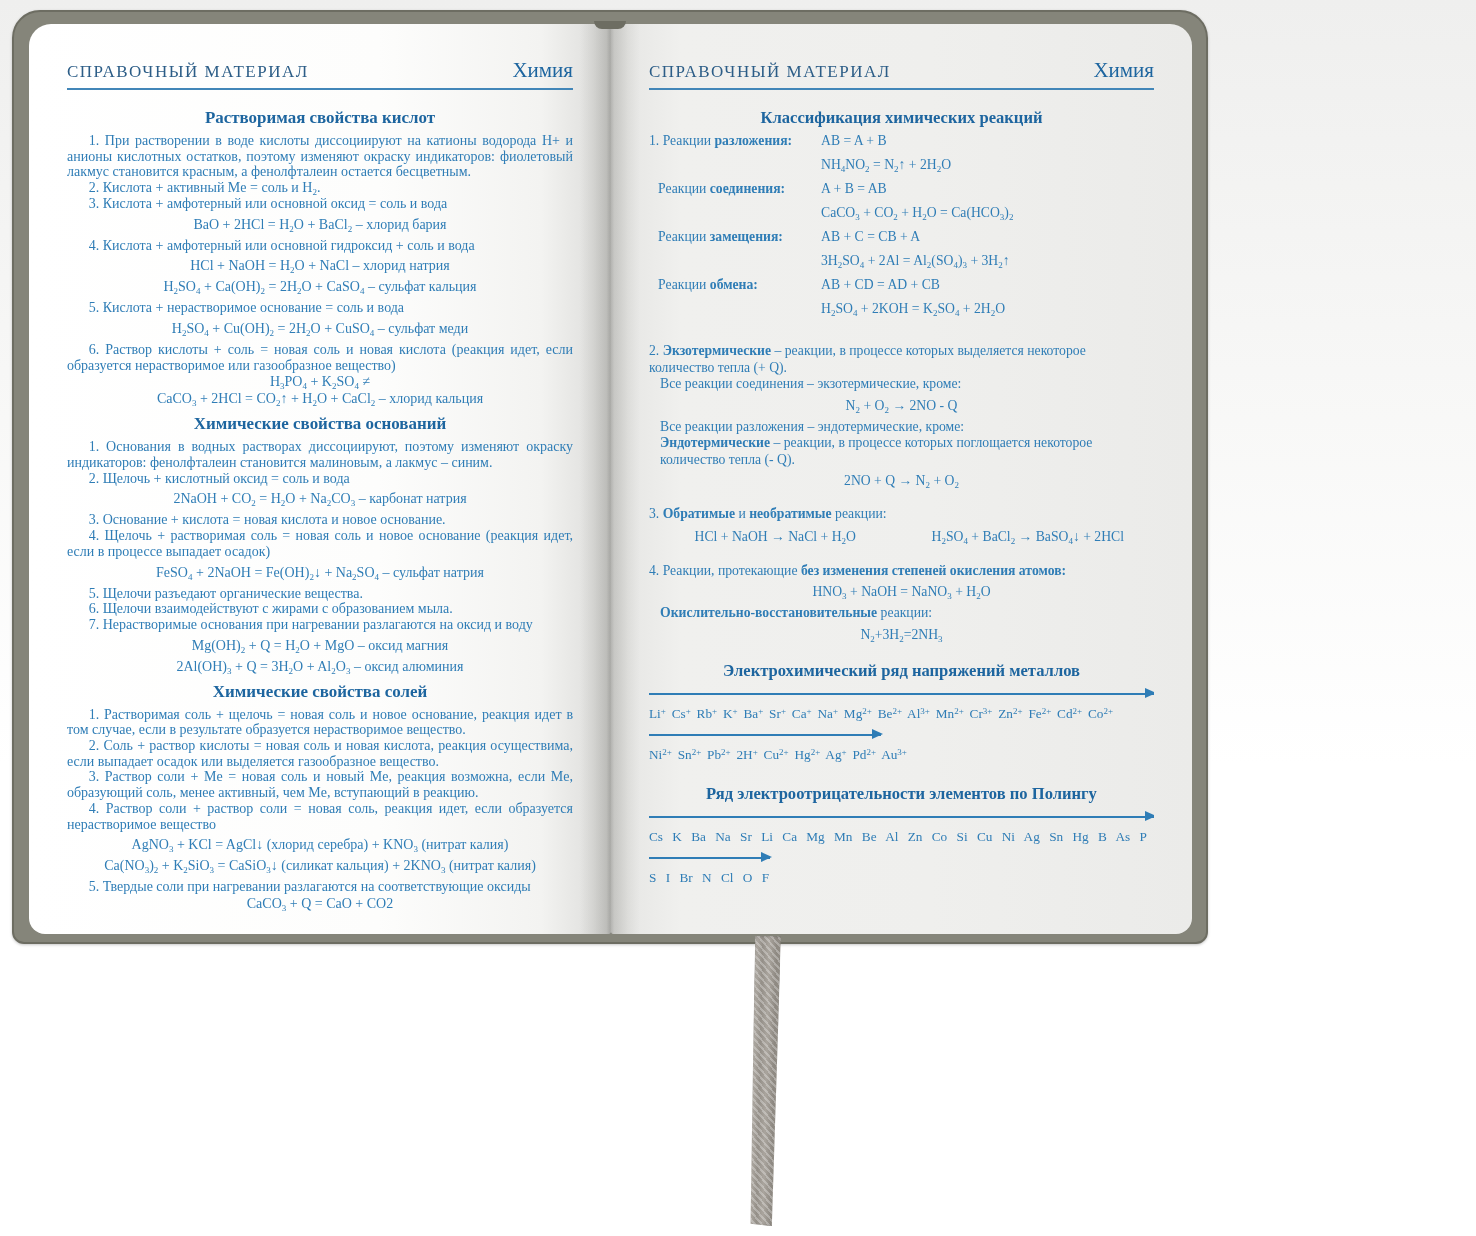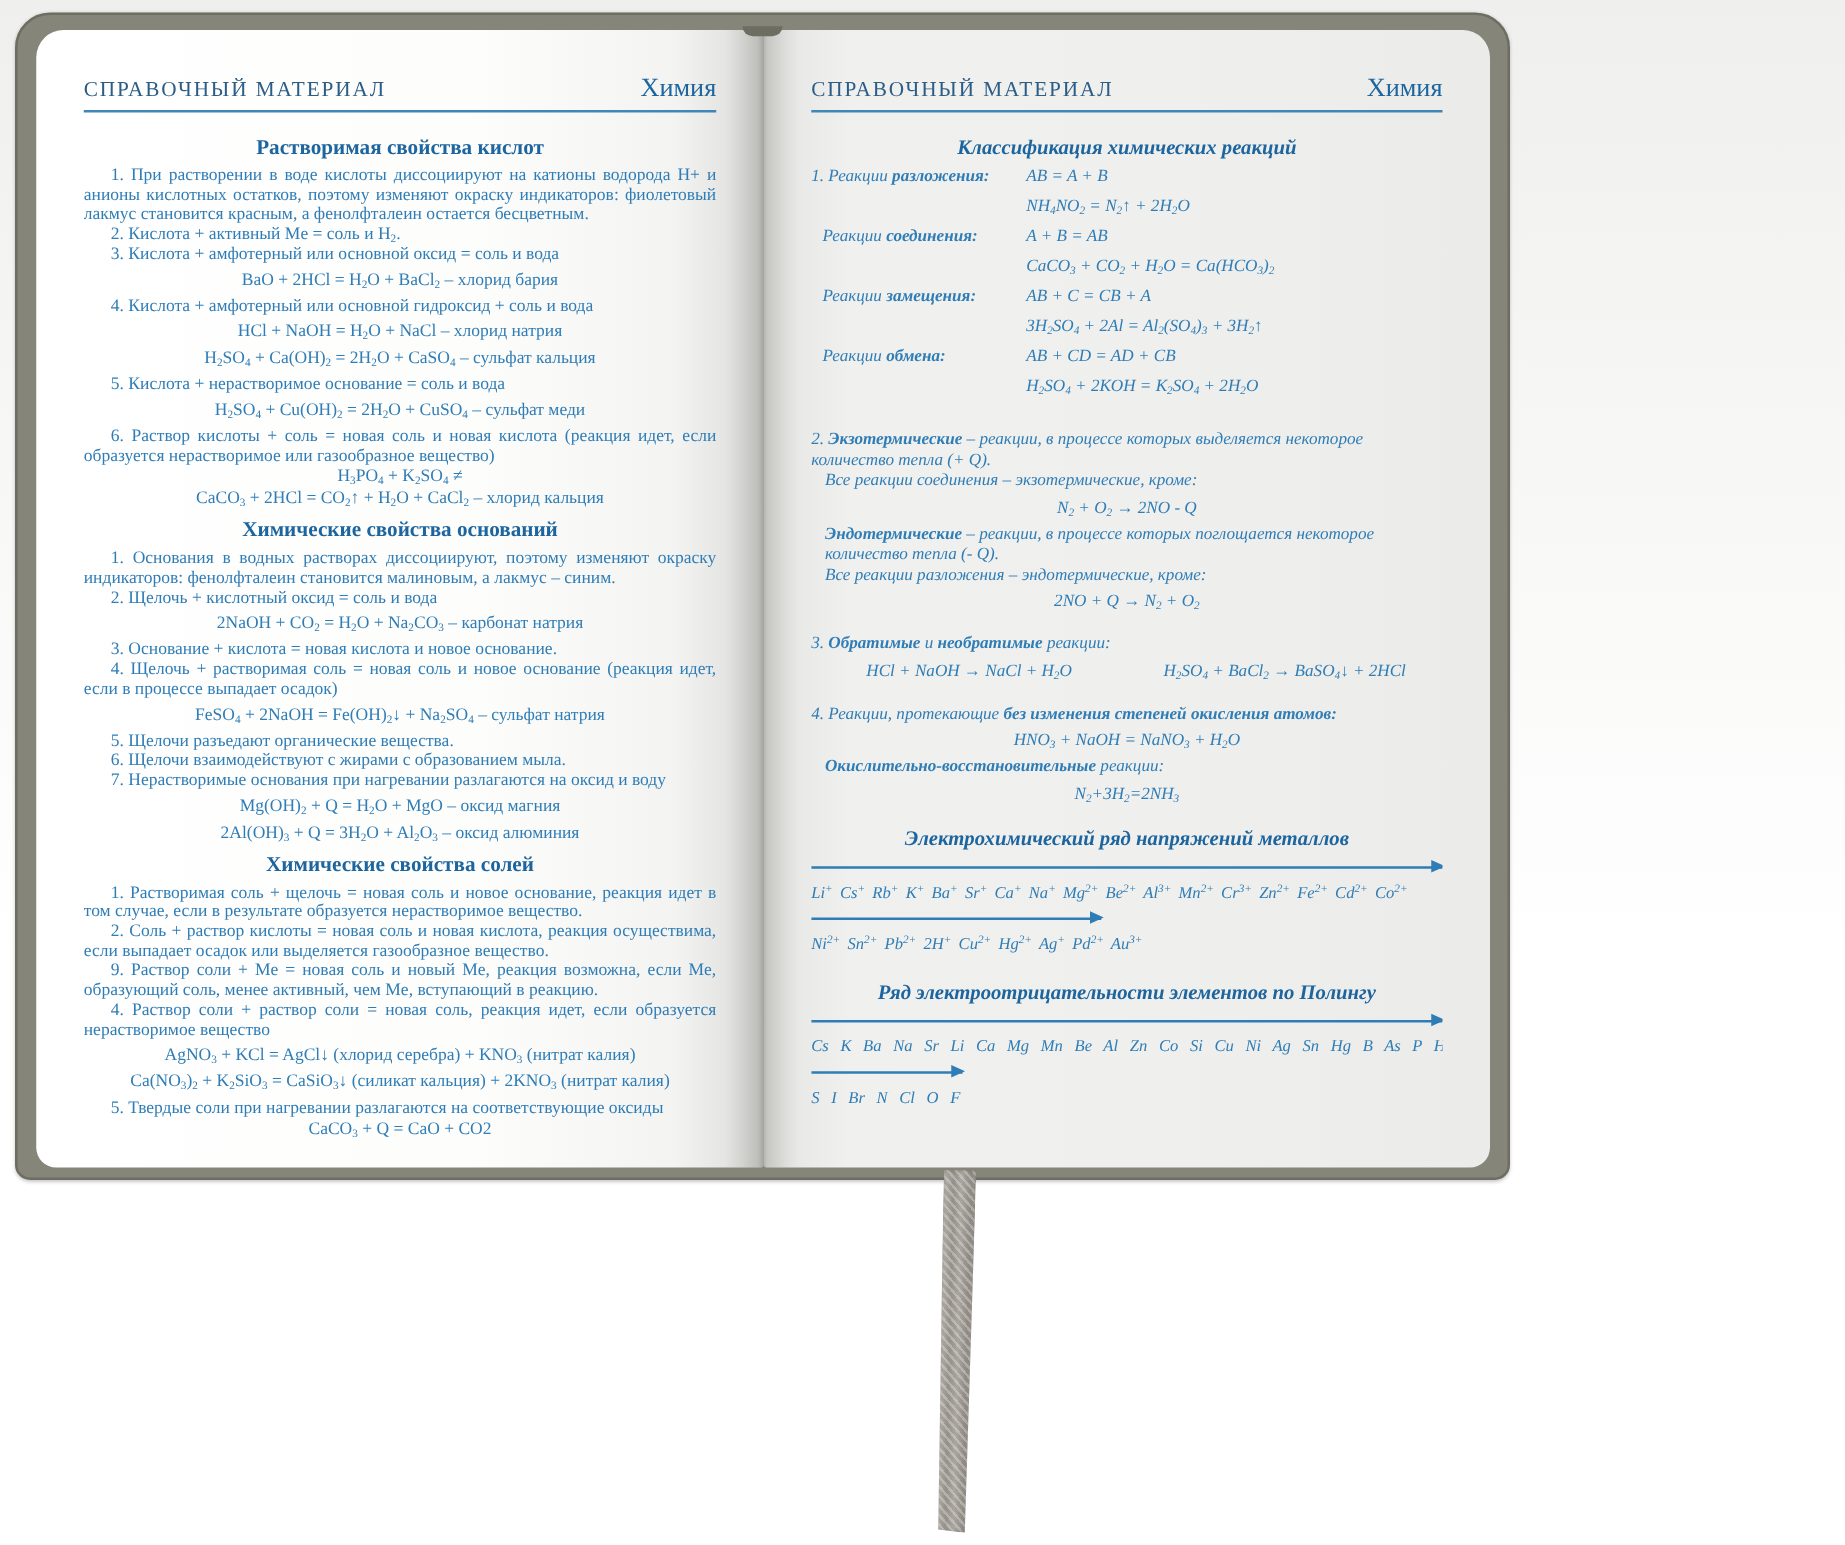--- a/index.html
+++ b/index.html
@@ -22,21 +22,21 @@
     background:linear-gradient(90deg,#d8d8d6 0%,#e7e7e5 3%,#f0f0ee 12%,#efefed 55%,#ebebe9 100%);}
   .spine-notch{position:absolute;left:calc(50% - 16px);top:9px;width:32px;height:8px;
     background:var(--cover-edge);border-radius:0 0 9px 9px;}
   .pg-head{position:absolute;top:34px;left:38px;right:38px;display:flex;
     justify-content:space-between;align-items:baseline;}
   .ph-left{font-size:17px;letter-spacing:1.5px;color:var(--header);}
   .ph-right{font-size:21px;font-weight:normal;color:var(--heading);}
   .rule{position:absolute;top:64px;left:38px;right:38px;height:2px;background:var(--rule);}
   .content{position:absolute;top:77px;left:38px;right:38px;bottom:6px;overflow:hidden;
     color:var(--text);font-size:14px;}
-  .page-right .content{font-size:13.7px;font-style:italic;}
+  .page-right .content{font-size:13.7px;}
   .h1{font-weight:bold;font-size:1.21em;text-align:center;color:var(--heading);margin:7px 0 5px;}
   .p{line-height:15.7px;text-align:justify;text-indent:1.55em;margin:0;}
   .f{line-height:16px;text-align:center;margin:5px 0;}
   .f.ft{margin:1px 0;}
   .lf{display:flex;line-height:16px;margin:5px 0;}
   .lf-label{flex:0 0 172px;box-sizing:border-box;}
   .lf-label.ind{padding-left:9px;}
   .fi{line-height:16px;margin:8px 0 8px 172px;}
   .p2{line-height:16.5px;text-align:left;margin:0;}
   .p2.pi{margin-left:11px;}
@@ -96,21 +96,21 @@
           <div class="p">4. Щелочь + растворимая соль = новая соль и новое основание (реакция идет, если в процессе выпадает осадок)</div>
           <div class="f">FeSO<sub>4</sub> + 2NaOH = Fe(OH)<sub>2</sub>↓ + Na<sub>2</sub>SO<sub>4</sub> – сульфат натрия</div>
           <div class="p">5. Щелочи разъедают органические вещества.</div>
           <div class="p">6. Щелочи взаимодействуют с жирами с образованием мыла.</div>
           <div class="p">7. Нерастворимые основания при нагревании разлагаются на оксид и воду</div>
           <div class="f">Mg(OH)<sub>2</sub> + Q = H<sub>2</sub>O + MgO – оксид магния</div>
           <div class="f">2Al(OH)<sub>3</sub> + Q = 3H<sub>2</sub>O + Al<sub>2</sub>O<sub>3</sub> – оксид алюминия</div>
           <div class="h1">Химические свойства солей</div>
           <div class="p">1. Растворимая соль + щелочь = новая соль и новое основание, реакция идет в том случае, если в результате образуется нерастворимое вещество.</div>
           <div class="p">2. Соль + раствор кислоты = новая соль и новая кислота, реакция осуществима, если выпадает осадок или выделяется газообразное вещество.</div>
-          <div class="p">9. Раствор соли + Me = новая соль и новый Me, реакция возможна, если Me, образующий соль, менее активный, чем Me, вступающий в реакцию.</div>
+          <div class="p">3. Раствор соли + Me = новая соль и новый Me, реакция возможна, если Me, образующий соль, менее активный, чем Me, вступающий в реакцию.</div>
           <div class="p">4. Раствор соли + раствор соли = новая соль, реакция идет, если образуется нерастворимое вещество</div>
           <div class="f">AgNO<sub>3</sub> + KCl = AgCl↓ (хлорид серебра) + KNO<sub>3</sub> (нитрат калия)</div>
           <div class="f">Ca(NO<sub>3</sub>)<sub>2</sub> + K<sub>2</sub>SiO<sub>3</sub> = CaSiO<sub>3</sub>↓ (силикат кальция) + 2KNO<sub>3</sub> (нитрат калия)</div>
           <div class="p">5. Твердые соли при нагревании разлагаются на соответствующие оксиды</div>
           <div class="f ft">CaCO<sub>3</sub> + Q = CaO + CO2</div>
         </div>
     </div>
 
     <div class="page page-right">
       <div class="pg-head">
@@ -137,22 +137,22 @@
           <div class="fi">3H<sub>2</sub>SO<sub>4</sub> + 2Al = Al<sub>2</sub>(SO<sub>4</sub>)<sub>3</sub> + 3H<sub>2</sub>↑</div>
           <div class="lf">
             <span class="lf-label ind">Реакции <b>обмена:</b></span>
             <span>AB + CD = AD + CB</span>
           </div>
           <div class="fi">H<sub>2</sub>SO<sub>4</sub> + 2KOH = K<sub>2</sub>SO<sub>4</sub> + 2H<sub>2</sub>O</div>
           <div class="gap" style="height: 18px;"></div>
           <div class="p2">2. <b>Экзотермические</b> – реакции, в процессе которых выделяется некоторое количество тепла (+ Q).</div>
           <div class="p2 pi">Все реакции соединения – экзотермические, кроме:</div>
           <div class="f">N<sub>2</sub> + O<sub>2</sub> → 2NO - Q</div>
+          <div class="p2 pi">Все реакции разложения – эндотермические, кроме:</div>
           <div class="p2 pi"><b>Эндотермические</b> – реакции, в процессе которых поглощается некоторое количество тепла (- Q).</div>
-          <div class="p2 pi">Все реакции разложения – эндотермические, кроме:</div>
           <div class="f">2NO + Q → N<sub>2</sub> + O<sub>2</sub></div>
           <div class="gap" style="height: 12px;"></div>
           <div class="p2">3. <b>Обратимые</b> и <b>необратимые</b> реакции:</div>
           <div class="f2">
             <span>HCl + NaOH → NaCl + H<sub>2</sub>O</span>
             <span>H<sub>2</sub>SO<sub>4</sub> + BaCl<sub>2</sub> → BaSO<sub>4</sub>↓ + 2HCl</span>
           </div>
           <div class="gap" style="height: 12px;"></div>
           <div class="p2">4. Реакции, протекающие <b>без изменения степеней окисления атомов:</b></div>
           <div class="f">HNO<sub>3</sub> + NaOH = NaNO<sub>3</sub> + H<sub>2</sub>O</div>

